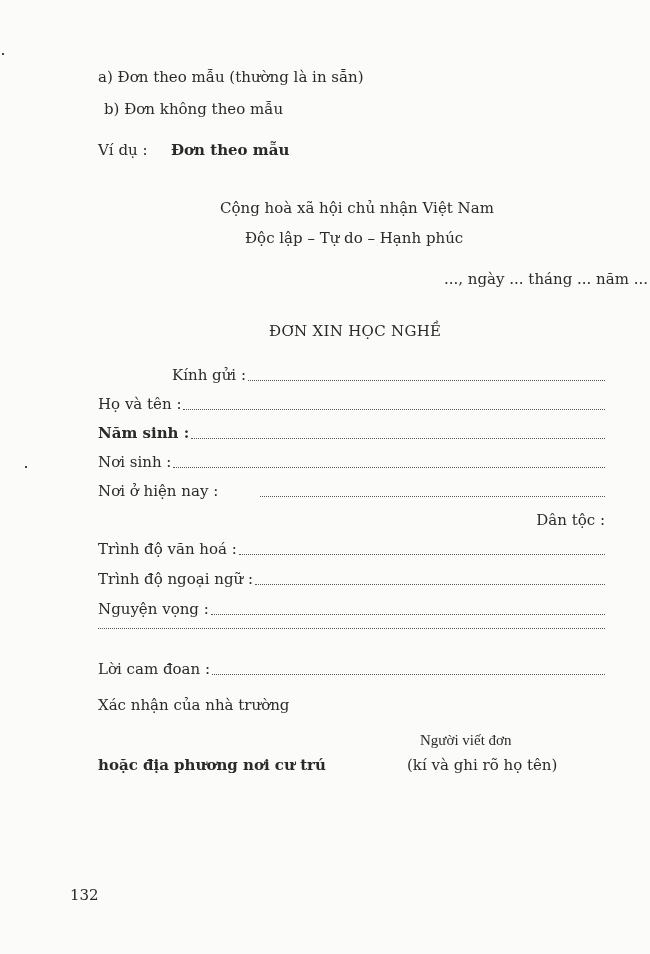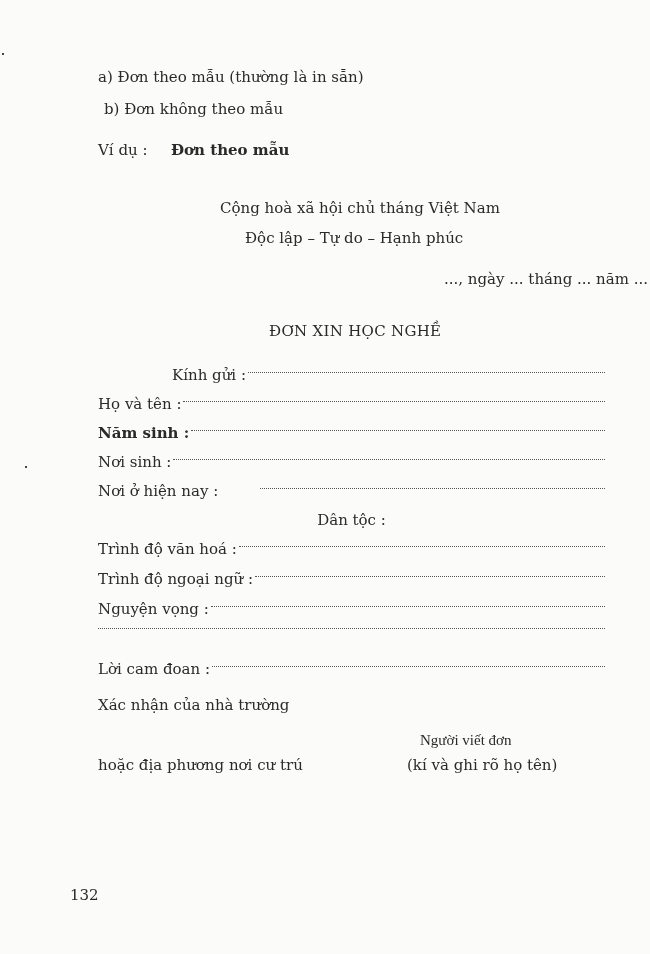--- a/index.html
+++ b/index.html
@@ -19,21 +19,21 @@
     .abs { position: absolute; white-space: nowrap; }
     .speck {
       position: absolute;
       width: 2px; height: 2px;
       background: #444;
     }
     .bold { font-weight: bold; }
     .field-row {
       position: absolute;
       display: flex;
-      align-items: center;
+      align-items: flex-end;
       right: 45px;
     }
     .field-label { white-space: nowrap; }
     .dots {
       flex: 1;
       height: 1px;
       margin-left: 2px;
       border-bottom: 1.5px dotted #555;
       transform: translateY(-3px);
     }
@@ -45,21 +45,21 @@
 <body>
 
 <div class="speck" style="left:2px; top:53px;"></div>
 <div class="speck" style="left:25px; top:466px;"></div>
 
 <div class="abs" style="left:98px; top:68px;">a) Đơn theo mẫu (thường là in sẵn)</div>
 <div class="abs" style="left:104px; top:100px;">b) Đơn không theo mẫu</div>
 <div class="abs" style="left:98px; top:141px;">Ví dụ :</div>
 <div class="abs bold" style="left:171px; top:141px;">Đơn theo mẫu</div>
 
-<div class="abs" style="left:220px; top:199px;">Cộng hoà xã hội chủ tháng Việt Nam</div>
+<div class="abs" style="left:220px; top:199px;">Cộng hoà xã hội chủ nhận Việt Nam</div>
 <div class="abs" style="left:245px; top:229px;">Độc lập – Tự do – Hạnh phúc</div>
 <div class="abs" style="left:444px; top:270px;">..., ngày ... tháng ... năm ...</div>
 
 <div class="abs title" style="left:269px; top:322px;">ĐƠN XIN HỌC NGHỀ</div>
 
 <div class="field-row" style="left:172px; top:366px;">
   <span class="field-label">Kính gửi :</span>
   <span class="dots"></span>
 </div>
 <div class="field-row" style="left:98px; top:395px;">
@@ -97,17 +97,17 @@
 <div class="field-row" style="left:98px; top:630px;">
   <span class="field-label"></span>
   <span class="dots" style="margin-left:0;"></span>
 </div>
 <div class="field-row" style="left:98px; top:660px;">
   <span class="field-label">Lời cam đoan :</span>
   <span class="dots"></span>
 </div>
 
 <div class="abs" style="left:98px; top:696px;">Xác nhận của nhà trường</div>
-<div class="abs" style="left:98px; top:756px;">hoặc địa phương nơi cư trú</div>
+<div class="abs" style="left:98px; top:756px;font-weight:bold;">hoặc địa phương nơi cư trú</div>
 <div class="abs" style="left:420px; top:732px;font-family:Liberation Serif, serif;">Người viết đơn</div>
 <div class="abs" style="left:407px; top:756px;">(kí và ghi rõ họ tên)</div>
 
 <div class="abs" style="left:70px; top:886px;">132</div>
 
 </body></html>

